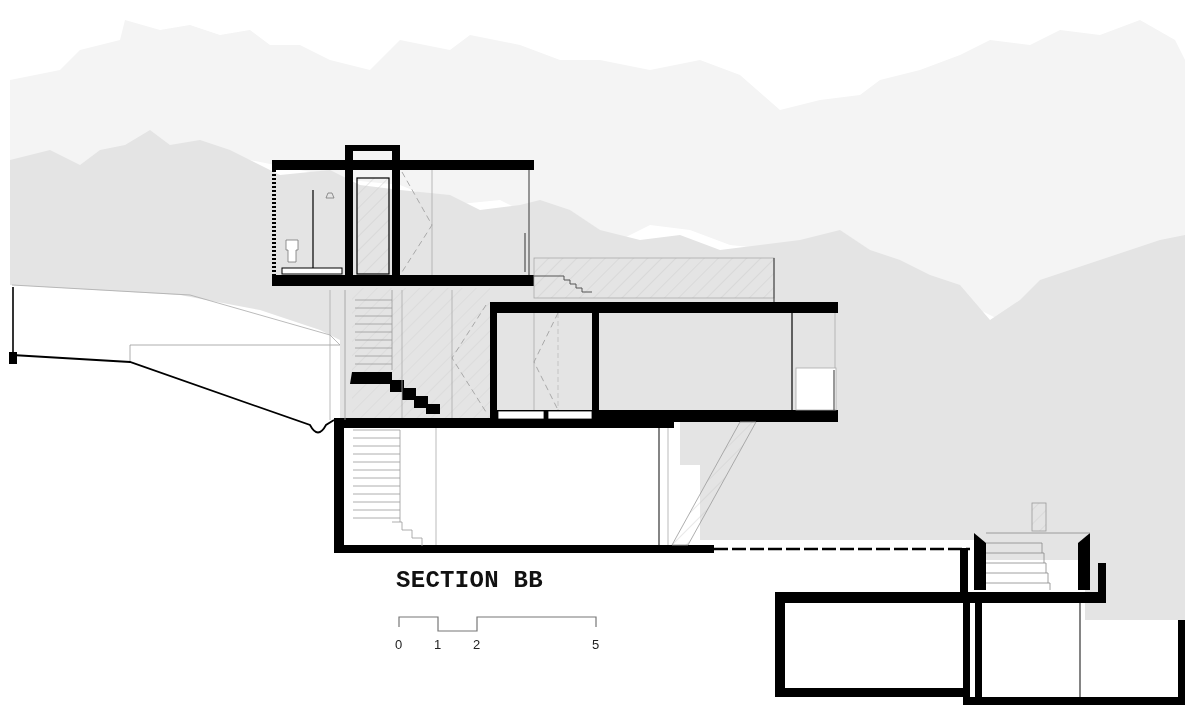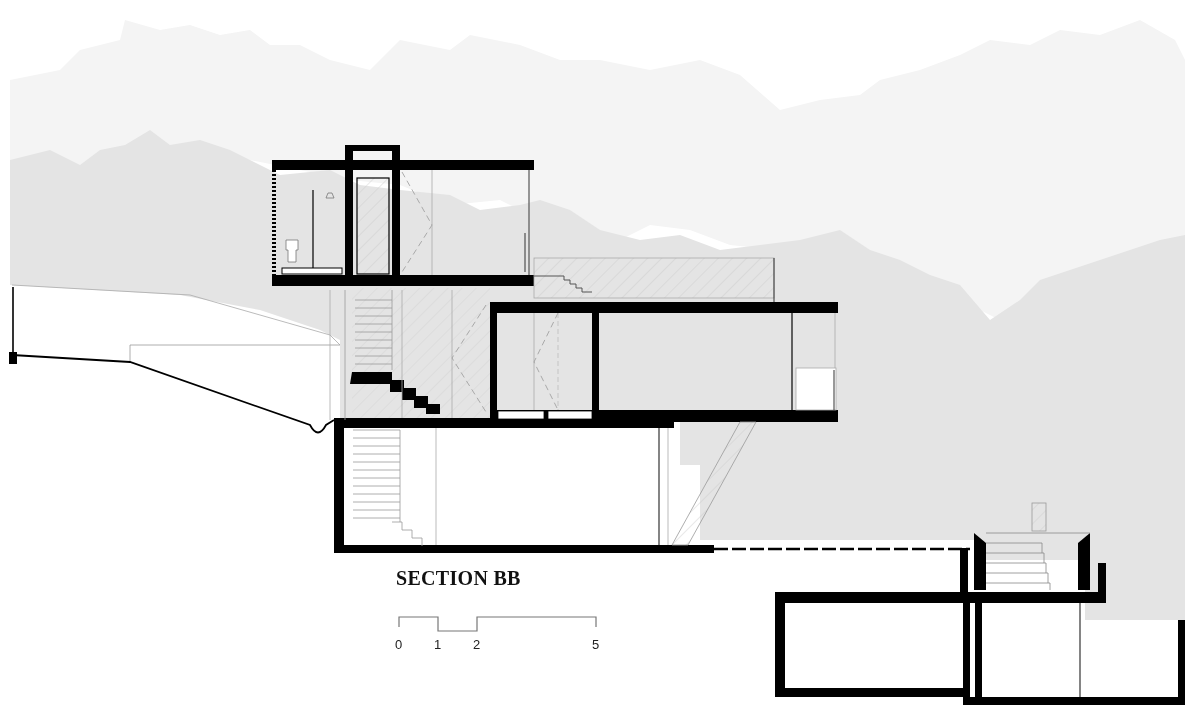--- a/index.html
+++ b/index.html
@@ -1,18 +1,18 @@
 <!DOCTYPE html>
 <html><head>
   <meta charset="utf-8">
   <style>
     html, body { margin: 0; padding: 0; background: #ffffff; }
     body { width: 1200px; height: 719px; overflow: hidden; position: relative; font-family: "Liberation Sans", sans-serif; }
     #drawing { position: absolute; left: 0; top: 0; width: 1200px; height: 719px; }
-    .title { position: absolute; left: 396px; top: 567px; font-family: Liberation Serif, serif; font-weight: bold; font-size: 20px; color: #111; letter-spacing: 0.3px; }
+    .title { position: absolute; left: 396px; top: 567px; font-family: Liberation Mono, monospace; font-weight: bold; font-size: 24px; color: #111; letter-spacing: 0.3px; }
     .scale-label { position: absolute; top: 637px; font-family: "Liberation Sans", sans-serif; font-size: 13px; color: #222; }
   </style>
 </head>
 <body>
 
 <svg id="drawing" viewBox="0 0 1200 719" xmlns="http://www.w3.org/2000/svg">
   <defs>
     <pattern id="hatch" patternUnits="userSpaceOnUse" width="10" height="10" patternTransform="rotate(45)">
       <line x1="0" y1="0" x2="0" y2="10" stroke="#c8c8c8" stroke-width="0.8"></line>
     </pattern>

